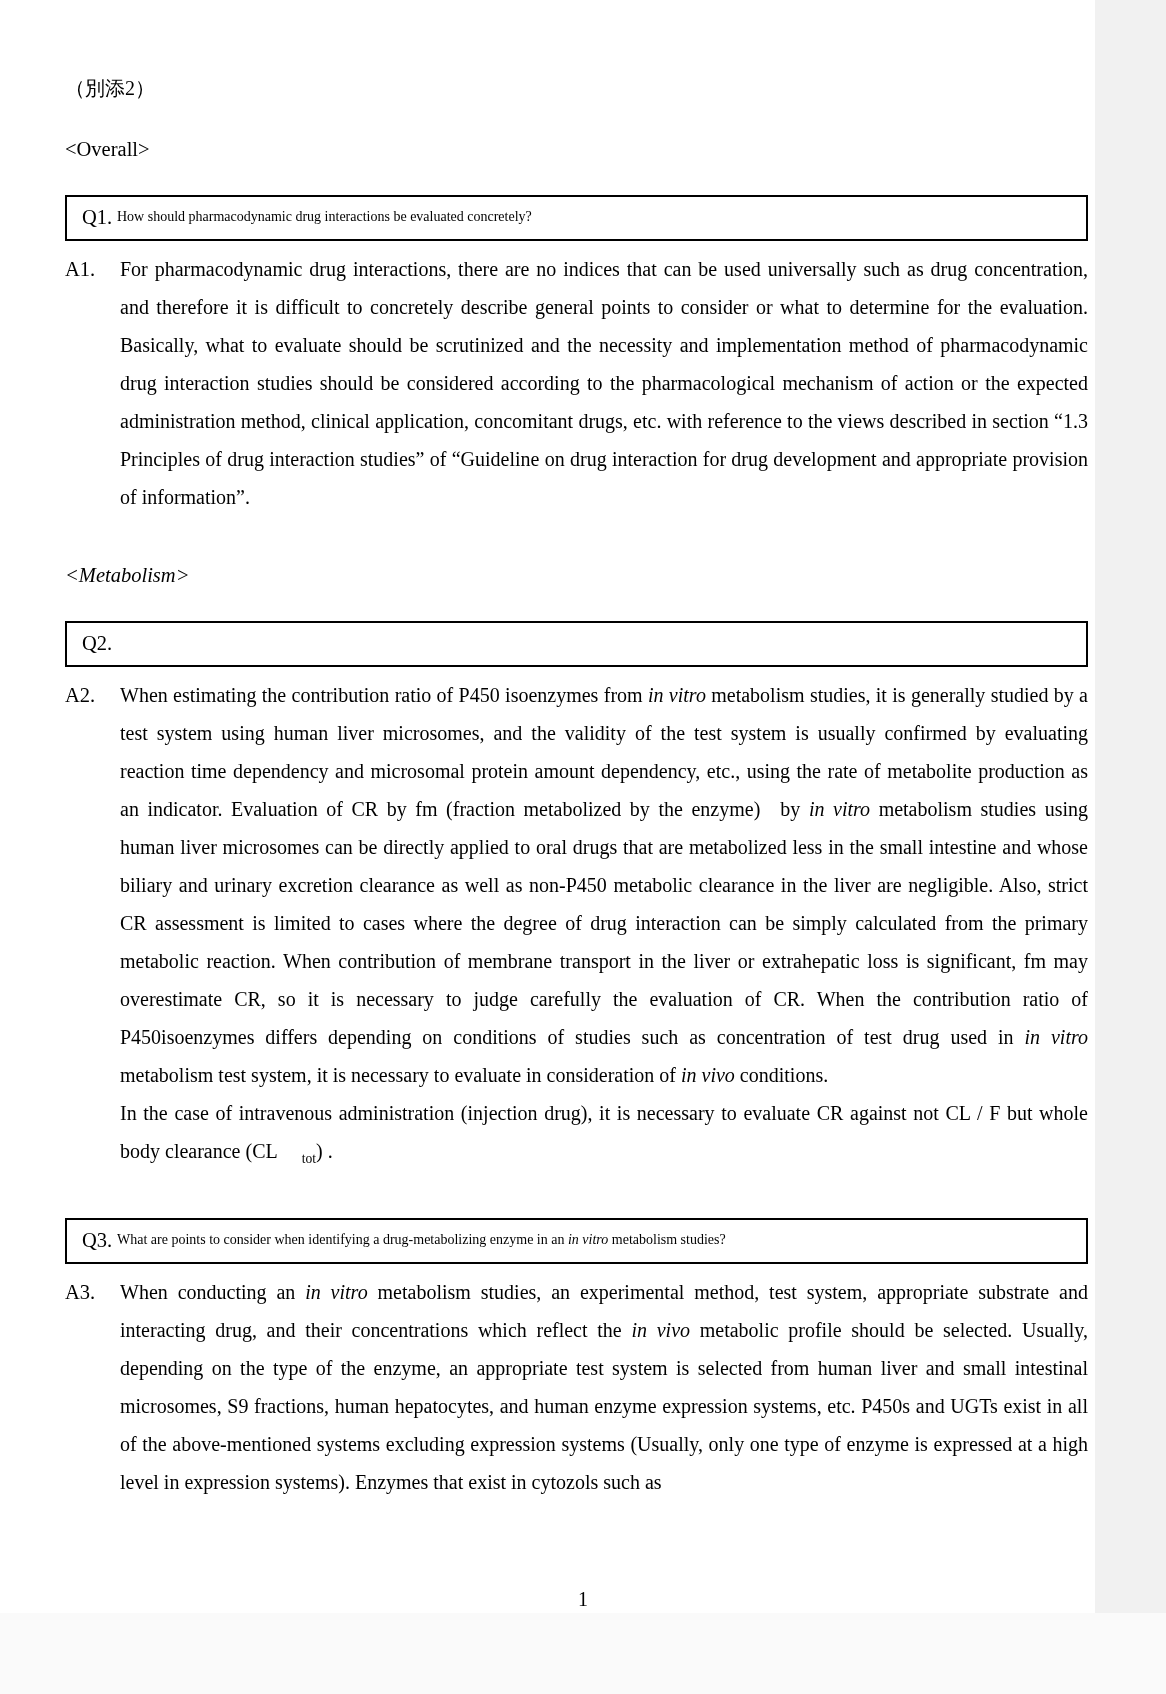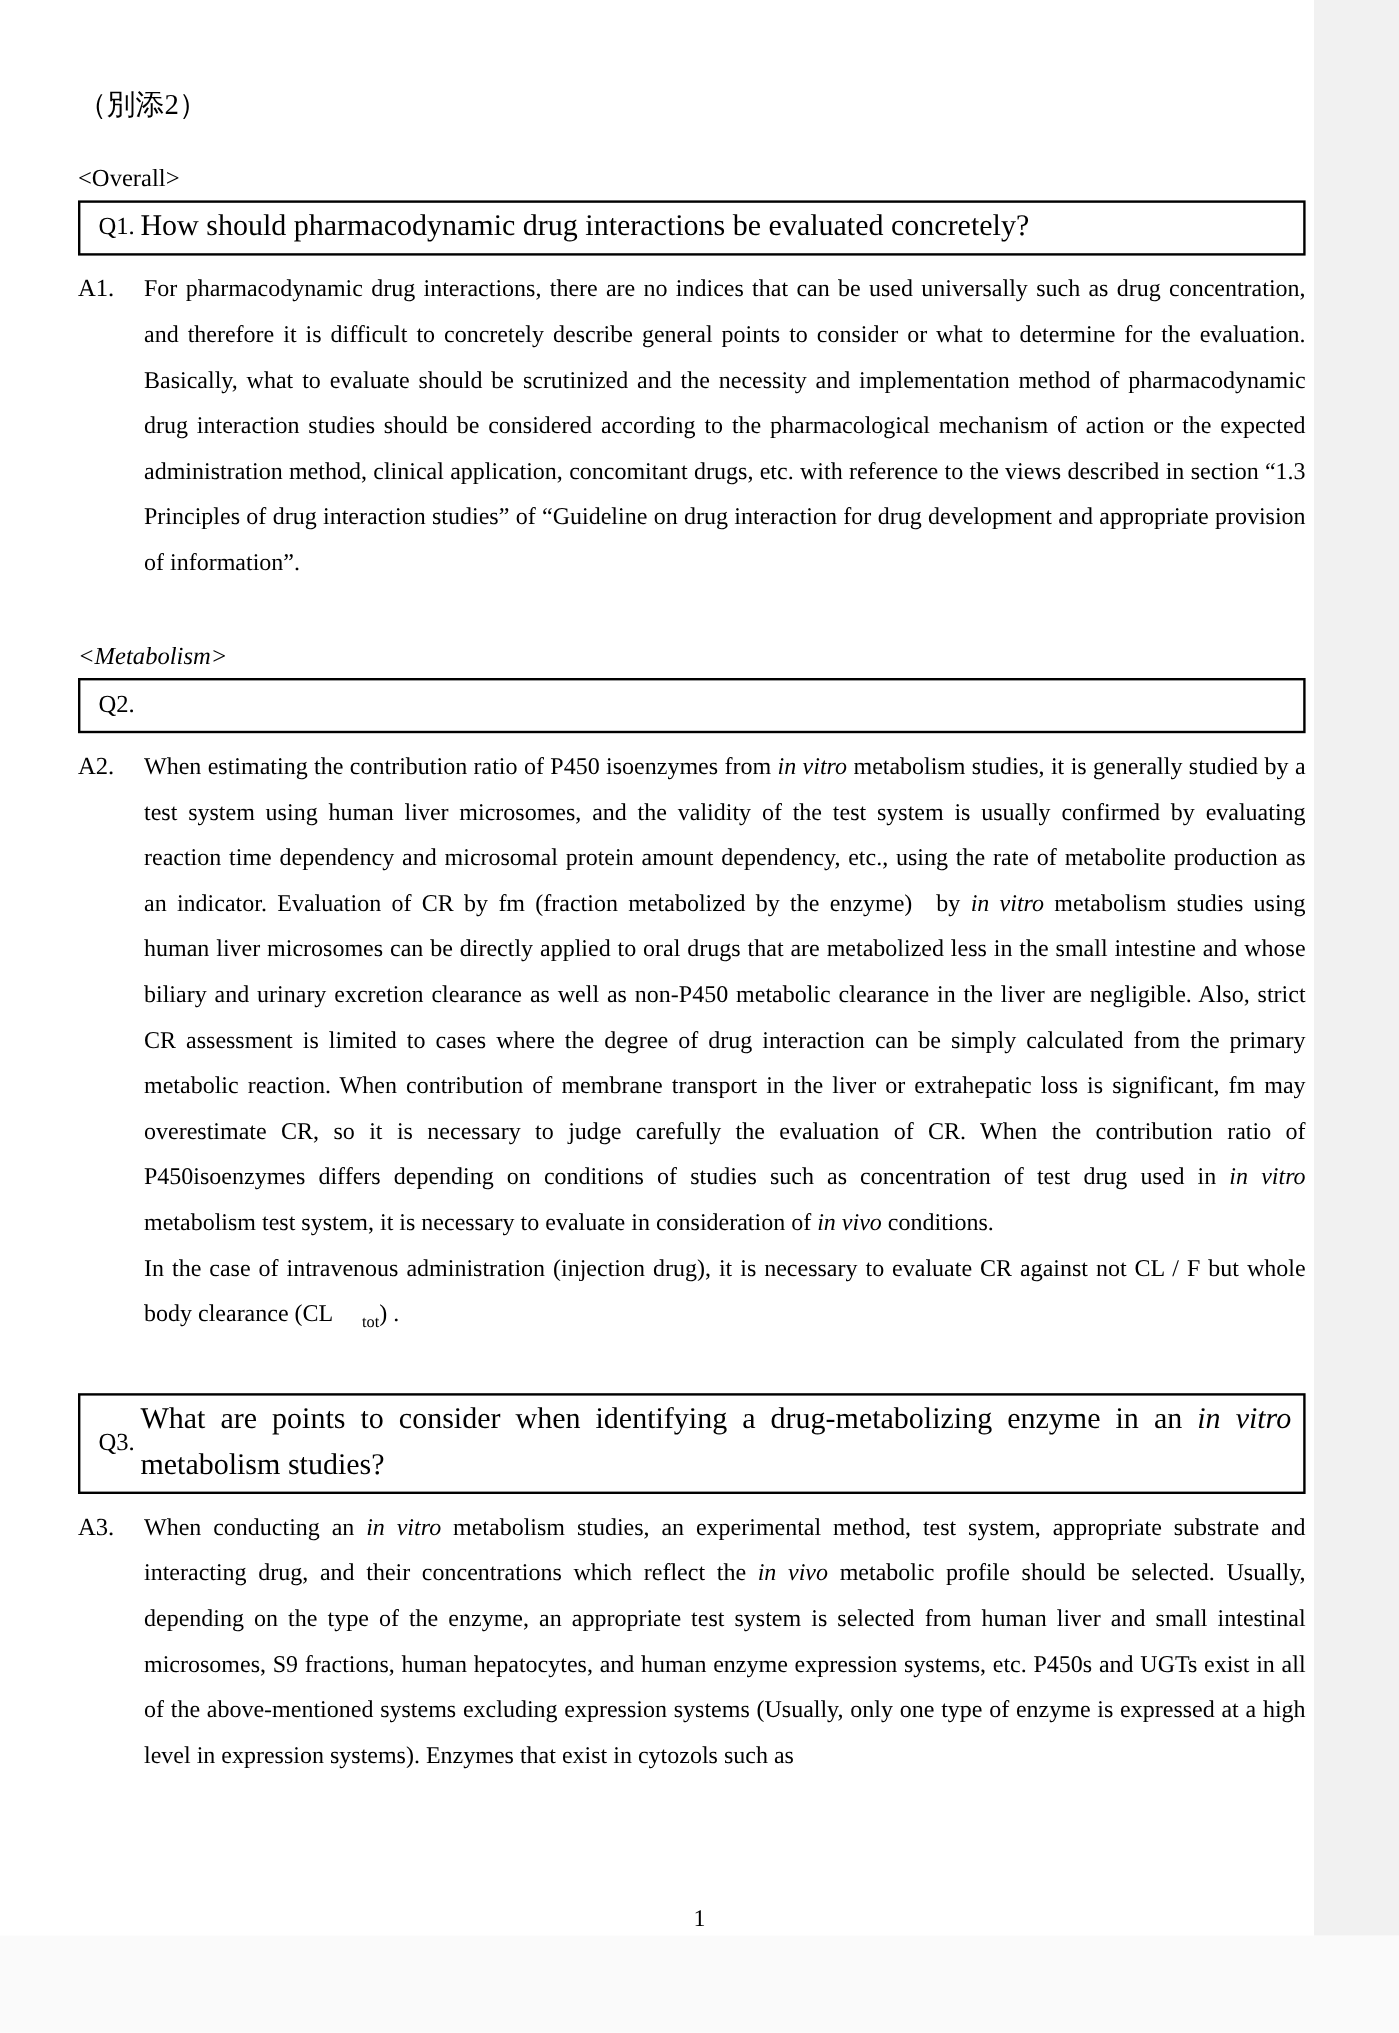--- a/index.html
+++ b/index.html
@@ -28,53 +28,53 @@
     width: 1166px; height: 81px;
     background: #fafafa;
   }
   .content {
     position: absolute;
     left: 65px; top: 0;
     width: 1023px;
   }
   .annex {
     margin-top: 74px;
-    font-size: 24px;
+    font-size: 20px;
     line-height: 28px;
   }
   .doc-title {
     margin-top: 7px;
     font-size: 20.5px;
     line-height: 47px;
     text-align: justify;
   }
   .section-heading {
     font-size: 20.5px;
     line-height: 30px;
   }
   .heading-overall   { margin-top: 32px; }
   .heading-metabolism{ margin-top: 44px; font-style: italic; }
   .q-box {
     border: 2px solid #000;
-    margin-top: 3px;
+    margin-top: 31px;
     display: flex;
     align-items: flex-start;
     padding: 1px 0 3px 0;
     box-sizing: border-box;
   }
   .q-label {
     flex: 0 0 50px;
     padding-left: 15px;
     font-size: 20.5px;
     line-height: 38px;
     box-sizing: border-box;
   }
   .q-text {
     flex: 1;
-    font-size: 25px;
+    font-size: 14px;
     line-height: 38px;
     text-align: justify;
     padding-right: 10px;
   }
   .answer {
     position: relative;
     margin-top: 9px;
     padding-left: 55px;
     font-family: Liberation Serif, serif;
   }

